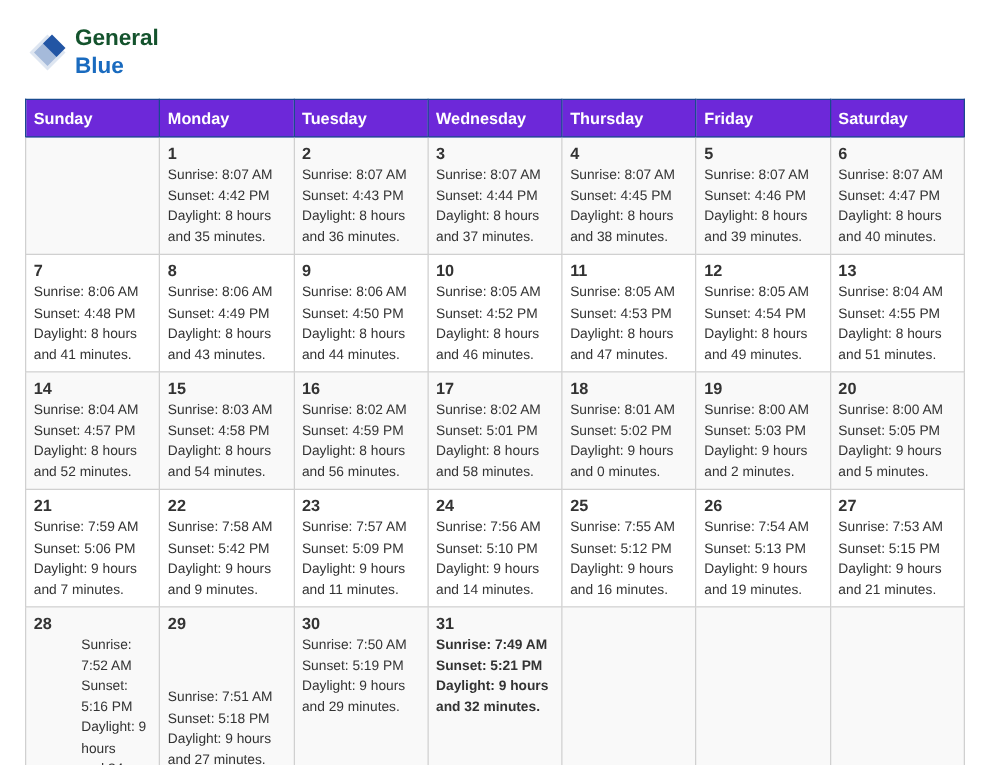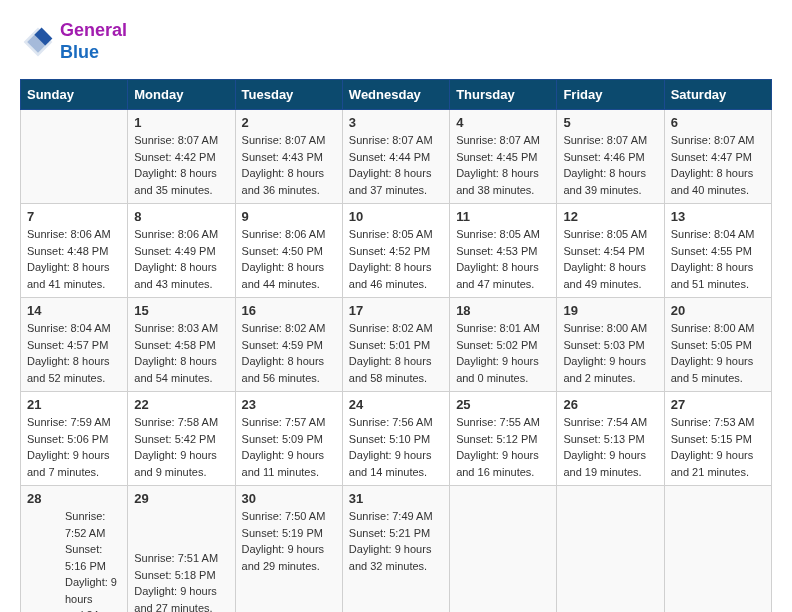--- a/index.html
+++ b/index.html
@@ -19,21 +19,21 @@
     .logo {
       display: flex;
       align-items: center;
       gap: 4px;
     }
     .logo-text {
       font-size: 18px;
       font-weight: bold;
       line-height: 1.2;
     }
-    .logo-general { color: #a21caf; }
+    .logo-general { color: #14532d; }
     .logo-blue { color: #1a6bbf; }
     .logo-icon {
       width: 36px;
       height: 36px;
     }
     .title-section {
       text-align: right;
     }
     .month-title {
       font-size: 32px;
@@ -43,21 +43,21 @@
     .subtitle {
       font-size: 15px;
       color: #444;
     }
     table {
       width: 100%;
       border-collapse: collapse;
       table-layout: fixed;
     }
     thead tr th {
-      background-color: #0c4a6e;
+      background-color: #6d28d9;
       color: #fff;
       font-size: 13px;
       font-weight: bold;
       padding: 7px 6px;
       text-align: left;
       border: 1px solid #1a4a8f;
     }
     tbody tr td {
       vertical-align: top;
       font-size: 11px;
@@ -332,21 +332,21 @@
         </td>
         <td>
           <span class="day-number">30</span>
           <div class="day-info" style="white-space: pre-line;">Sunrise: 7:50 AM
 Sunset: 5:19 PM
 Daylight: 9 hours
 and 29 minutes.</div>
         </td>
         <td>
           <span class="day-number">31</span>
-          <div class="day-info" style="white-space: pre-line;">Sunrise: 7:49 AM
+          <div class="day-info" style="white-space: pre-line; font-weight: bold;">Sunrise: 7:49 AM
 Sunset: 5:21 PM
 Daylight: 9 hours
 and 32 minutes.</div>
         </td>
         <td class="empty-cell"></td>
         <td class="empty-cell"></td>
         <td class="empty-cell"></td>
       </tr>
     </tbody>
 </table>

